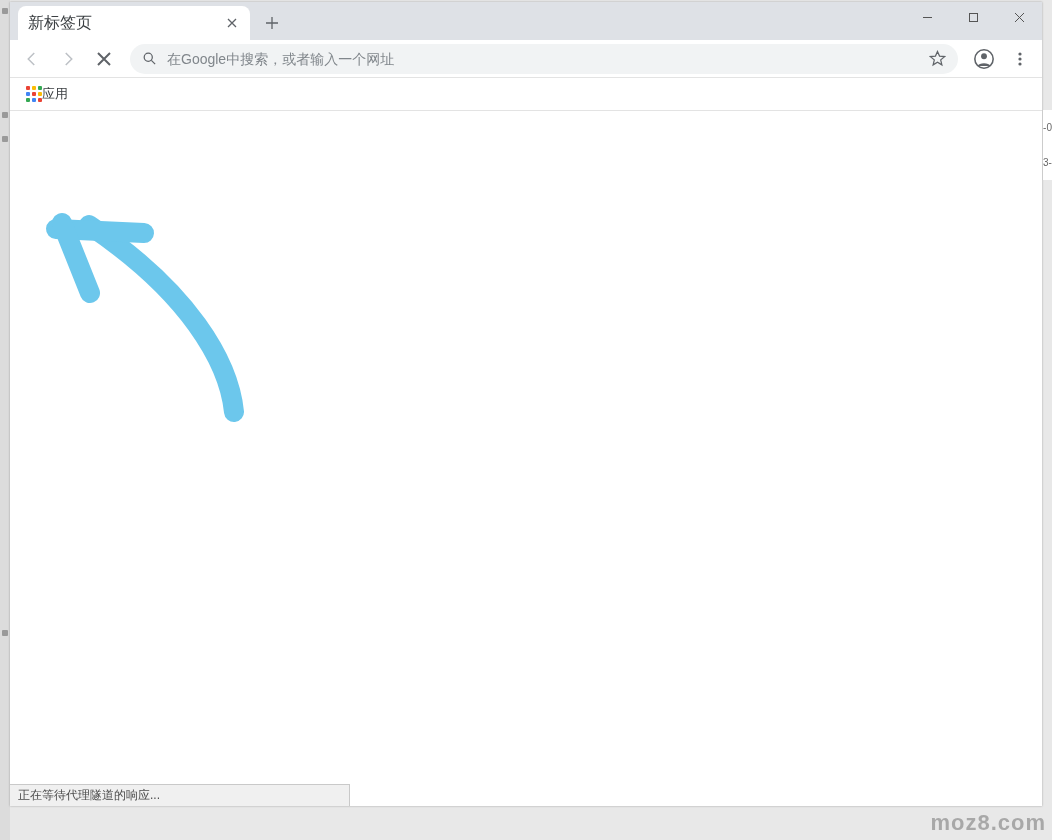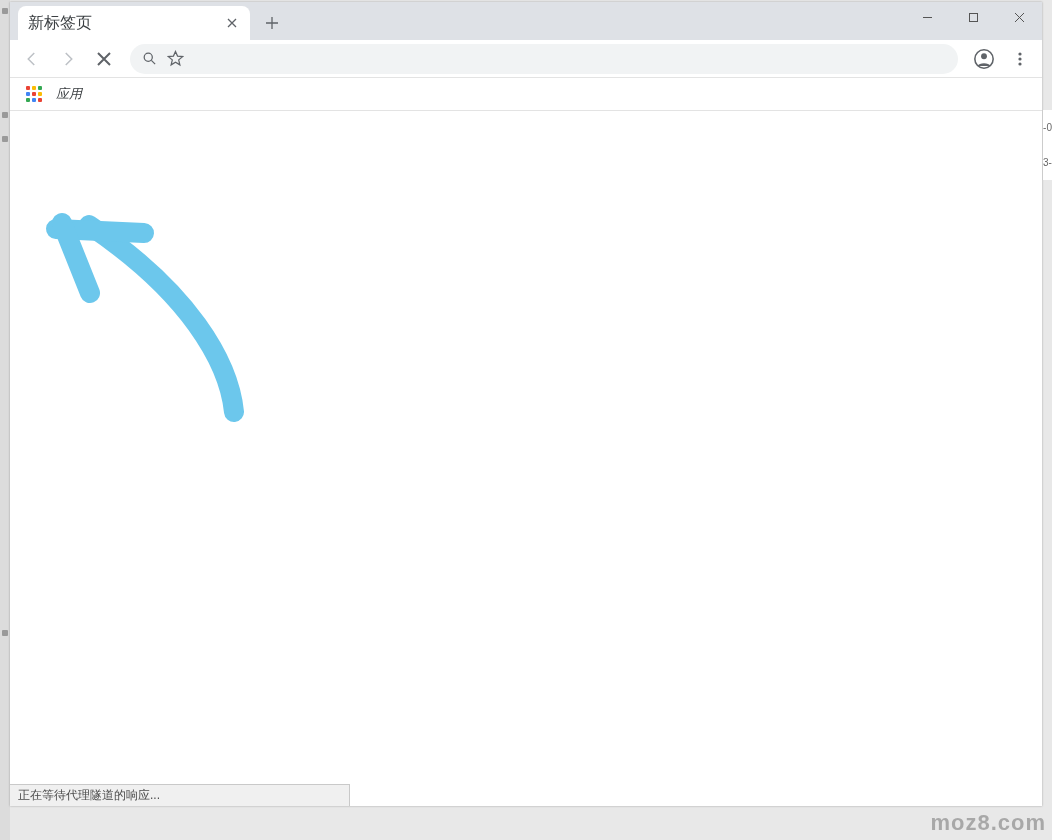--- a/index.html
+++ b/index.html
@@ -99,23 +99,23 @@
   .bookmark-bar {
     height: 33px;
     background: #ffffff;
     display: flex;
     align-items: center;
     padding: 0 10px;
     border-bottom: 1px solid #e3e3e3;
     gap: 6px;
   }
   .apps-btn {
-    display: flex; align-items: center; gap: 14px;
+    display: flex; align-items: center; gap: 0;
     font-size: 13px; color: #3c4043; cursor: pointer;
-    padding: 4px 6px; border-radius: 4px; font-style: italic;
+    padding: 4px 6px; border-radius: 4px;
   }
   .apps-grid {
     width: 16px; height: 16px; display: grid;
     grid-template-columns: repeat(3, 4px);
     grid-template-rows: repeat(3, 4px);
     gap: 2px;
   }
   .apps-grid span { width:4px; height:4px; border-radius:1px; }
 
   .content {
@@ -232,20 +232,21 @@
           <path d="M2 2 L14 14 M14 2 L2 14" stroke="#5f6368" stroke-width="2" fill="none"></path>
         </svg>
     </div>
     <div class="omnibox">
       <span class="search-i">
         <svg width="15" height="15" viewBox="0 0 24 24">
             <circle cx="10" cy="10" r="6.5" fill="none" stroke="#5f6368" stroke-width="2"></circle>
             <path d="M15 15 L21 21" stroke="#5f6368" stroke-width="2"></path>
           </svg>
       </span>
+      <input type="text" placeholder="在Google中搜索，或者输入一个网址" style="">
       <span class="star-i" title="为此页添加书签">
         <svg width="17" height="17" viewBox="0 0 24 24">
             <path d="M12 2 L14.9 8.6 L22 9.3 L16.5 14 L18.2 21 L12 17.3 L5.8 21 L7.5 14 L2 9.3 L9.1 8.6 Z" fill="none" stroke="#5f6368" stroke-width="1.7"></path>
           </svg>
       </span>
     </div>
     <div class="tb-btn" title="用户">
       <svg width="22" height="22" viewBox="0 0 24 24">
           <circle cx="12" cy="12" r="10" fill="none" stroke="#5f6368" stroke-width="1.7"></circle>
           <circle cx="12" cy="9" r="3.2" fill="#5f6368"></circle>

